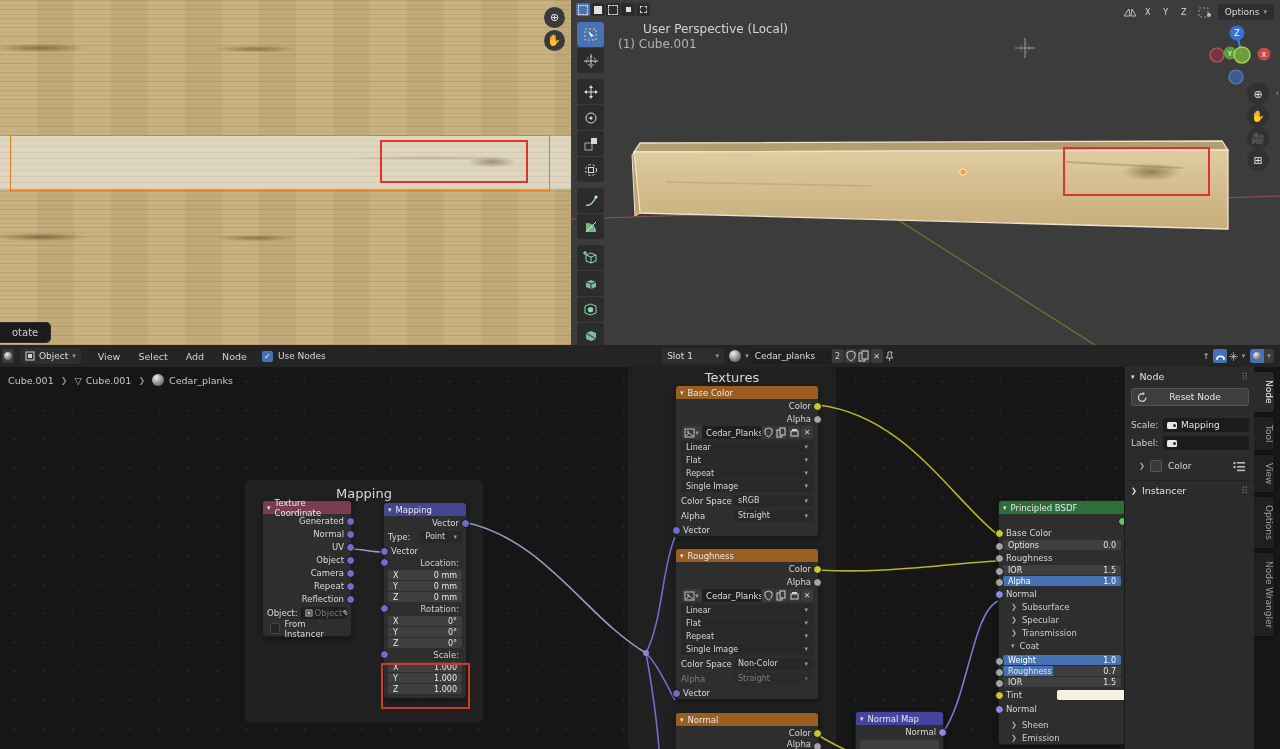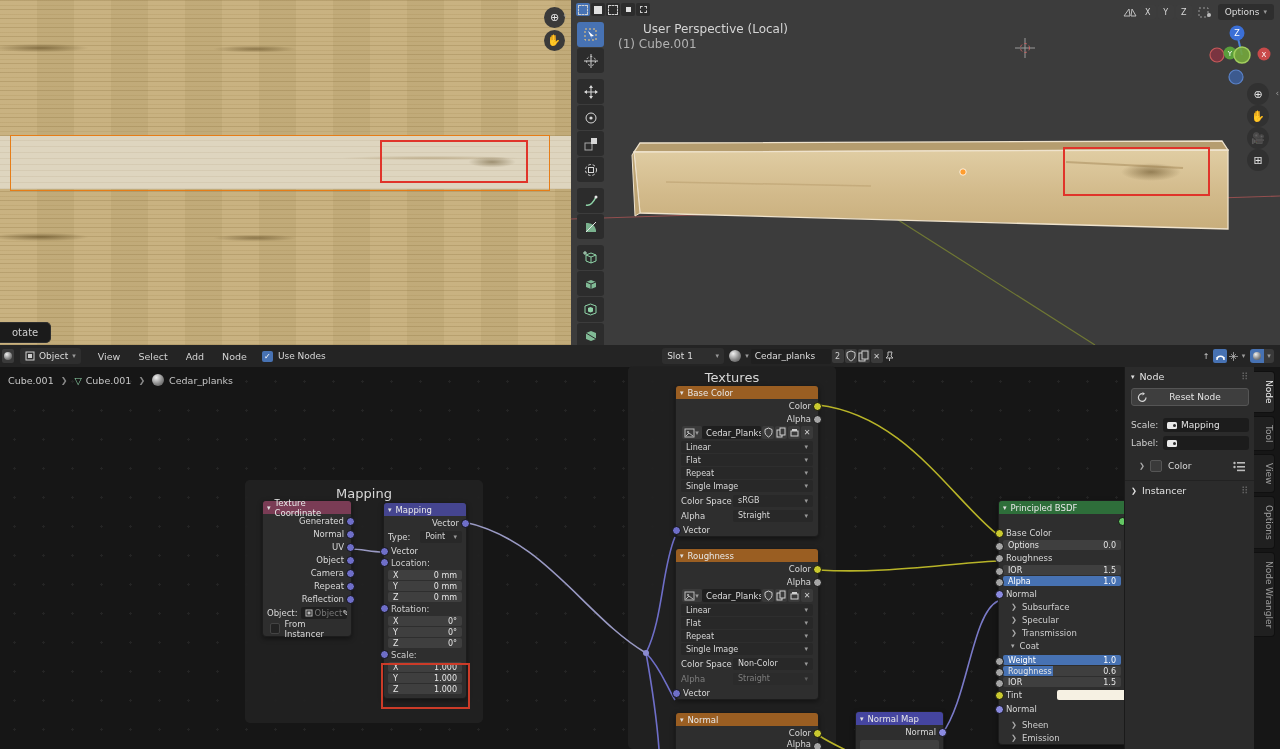--- a/index.html
+++ b/index.html
@@ -78,21 +78,21 @@
   .nrow{height:13px;display:flex;align-items:center;padding:0 7px;position:relative;}
   .nrow.out{justify-content:flex-end;}
   .sock{position:absolute;width:7px;height:7px;border-radius:50%;border:1px solid #101010;top:3px;}
   .sock.l{left:-4px;} .sock.r{right:-4px;}
   .sk-v{background:#6e6ec8;} .sk-c{background:#c9c92f;} .sk-f{background:#a5a5a5;} .sk-n{background:#8a8ae0;}
   .slider{height:10px;background:#3f3f3f;border-radius:2px;margin:1px 4px;display:flex;align-items:center;
     justify-content:space-between;padding:0 5px;font-size:8px;color:#e6e6e6;}
   .slider.blue{background:#4772b3;color:#fff;}
   .dd{height:12px;background:#282828;border-radius:2px;margin:1px 5px;display:flex;align-items:center;
     justify-content:space-between;padding:0 5px;font-size:8px;color:#d8d8d8;}
-  .lblrow{padding:1px 7px;font-size:8.5px;color:#cecece;}
+  .lblrow{padding:1px 7px;font-size:8.5px;color:#cecece;text-align:right;}
   .collapse{padding:1px 12px;font-size:8.5px;color:#cecece;height:11px;display:flex;align-items:center;}
   .collapse .hcar{font-size:7px;margin-right:5px;color:#aaa;}
   .imgrow{display:flex;align-items:center;padding:0 5px;height:15px;}
   .imgrow .ib{height:13px;background:#3a3a3a;border-radius:2px;display:flex;align-items:center;
     justify-content:center;color:#cfcfcf;font-size:8px;margin-left:1px;}
   .namefield{flex:1;height:13px;background:#1f1f1f;border-radius:2px;color:#dedede;
     display:flex;align-items:center;padding:0 4px;overflow:hidden;white-space:nowrap;}
   #red-scale{left:381px;top:663px;width:85px;height:42px;border:2px solid #cc3b28;}
   
   #sidebar{left:1124px;top:367px;width:130px;height:382px;background:#2b2b2b;border-left:1px solid #1a1a1a;}
@@ -755,21 +755,21 @@
         <span class="hcar">▾</span>
         <span>Coat</span>
       </div>
     <div class="slider blue" style="position:relative;margin-top:3px;">
         <span>Weight</span>
         <span>1.0</span>
         <span class="sock l sk-f" style="left:-8px;top:2px;"></span>
       </div>
     <div class="slider" style="position:relative;background:linear-gradient(90deg,#4772b3 0 42%,#3f3f3f 42%);">
         <span>Roughness</span>
-        <span>0.6</span>
+        <span>0.7</span>
         <span class="sock l sk-f" style="left:-8px;top:2px;"></span>
       </div>
     <div class="slider" style="position:relative;">
         <span>IOR</span>
         <span>1.5</span>
         <span class="sock l sk-f" style="left:-8px;top:2px;"></span>
       </div>
     <div class="nrow" style="height:14px;">
         <span>Tint</span>
       <div style="position:absolute;left:58px;right:0;top:2px;height:10px;background:#f6f1e3;border-radius:2px 0 0 2px;"></div>

